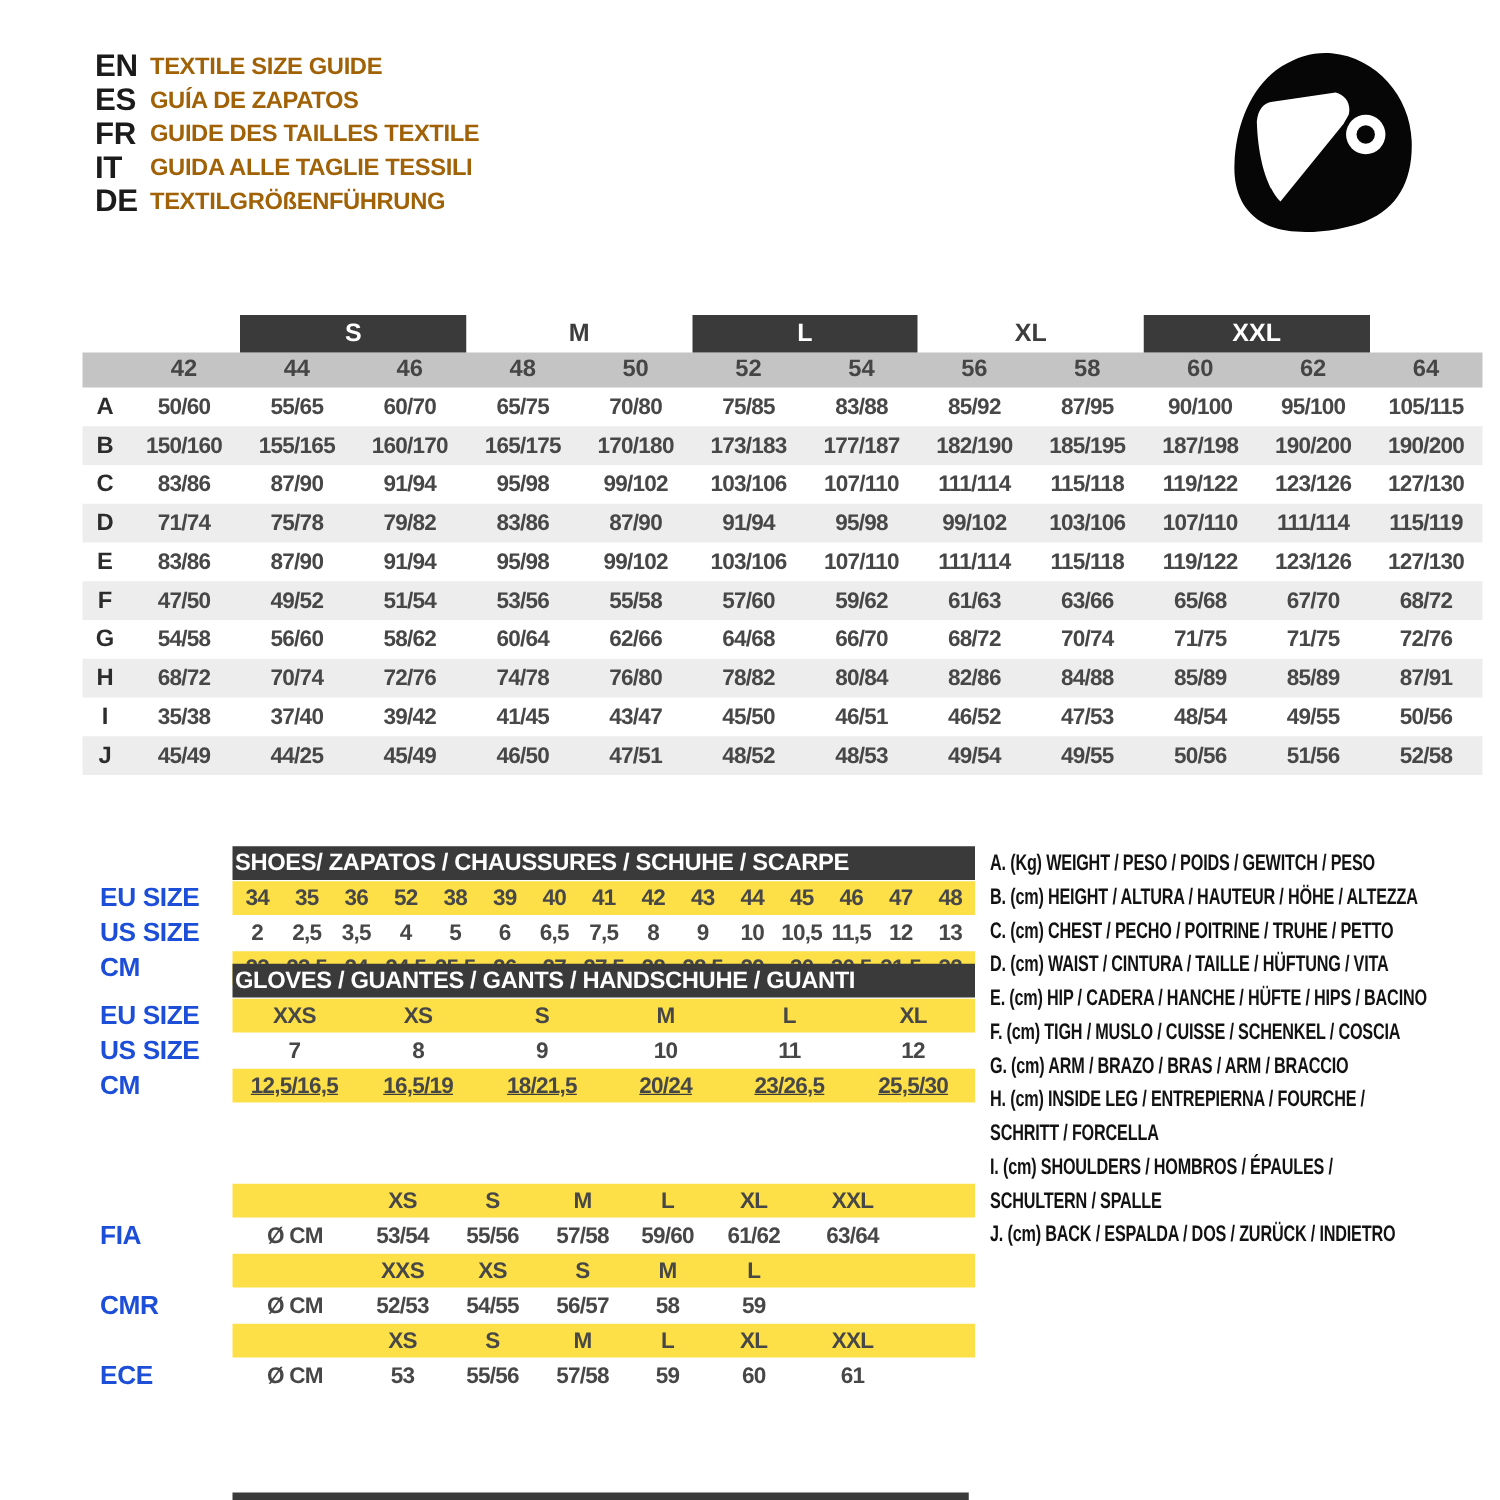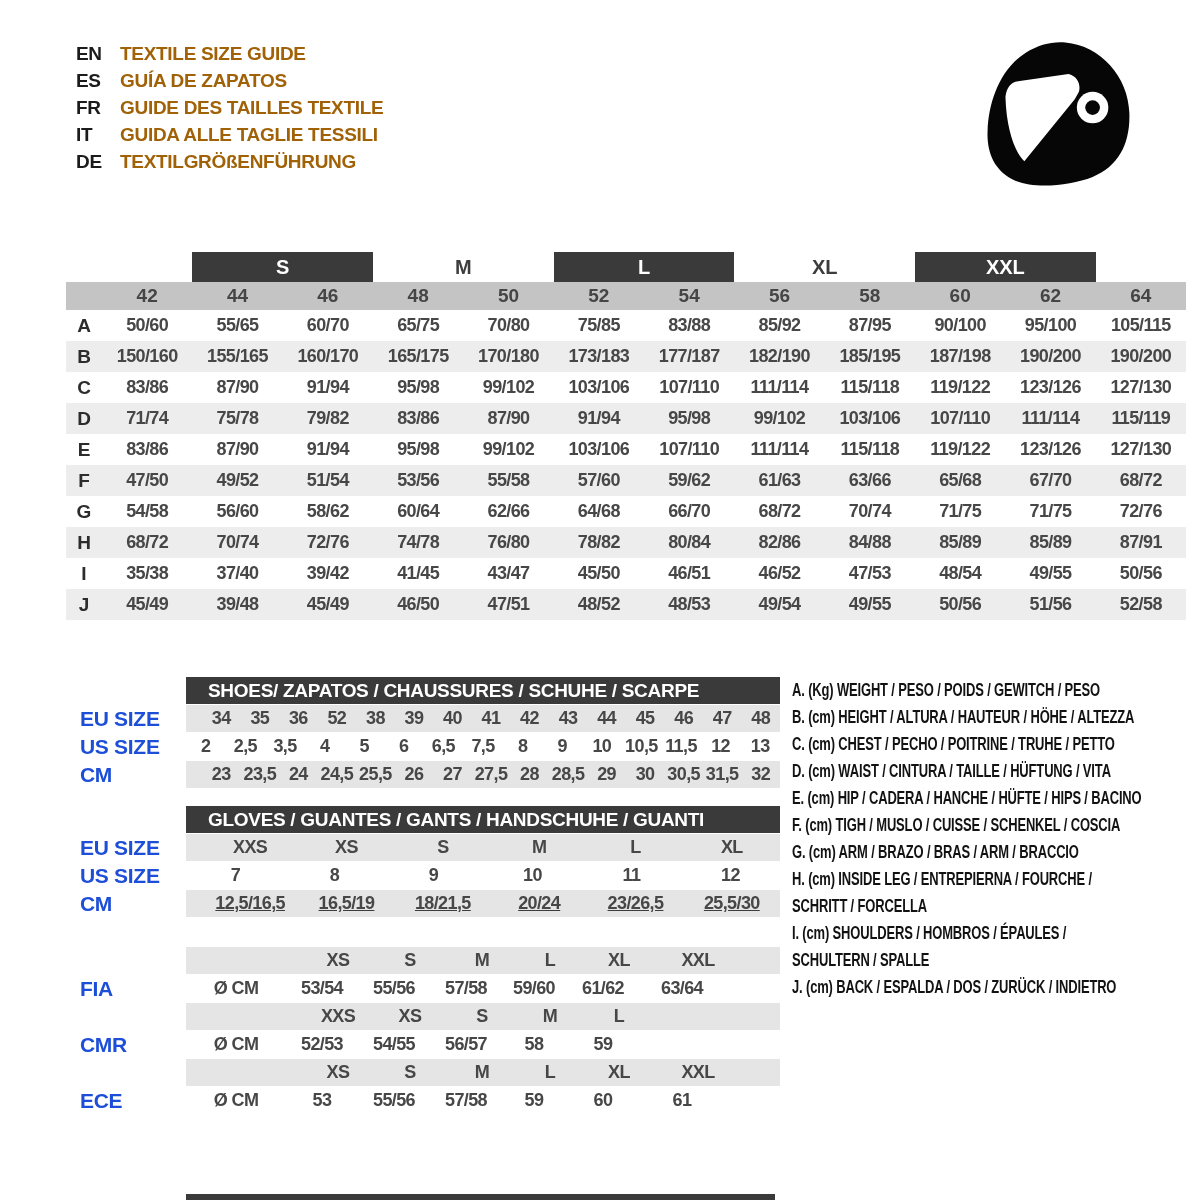--- a/index.html
+++ b/index.html
@@ -2,21 +2,21 @@
 <html><head>
 <meta charset="utf-8">
 <style>
   html,body{margin:0;padding:0;background:#fff;}
   .page{position:relative;width:1200px;height:1200px;background:#ffffff;overflow:hidden;
         font-family:"Liberation Sans",sans-serif;font-weight:bold;color:#3d3d3d;}
 
   
   .lang-block{position:absolute;left:76px;top:40px;}
   .lang-row{display:flex;height:27px;align-items:center;}
-  .lang-code{width:44px;font-size:19px;color:#1b1b1b;letter-spacing:-0.3px;}
+  .lang-code{width:44px;font-size:25px;color:#1b1b1b;letter-spacing:-0.3px;}
   .lang-title{font-size:19px;color:#a16207;letter-spacing:-0.3px;}
 
   
   .helmet-logo{position:absolute;left:975px;top:32px;width:168px;height:168px;}
 
   
   .main-table{position:absolute;left:66px;top:252px;width:1120px;}
   .grid13{display:grid;grid-template-columns:36px repeat(12,1fr);}
   .letters-row{height:30px;}
   .letter-box{display:flex;align-items:center;justify-content:center;font-size:20px;color:#3d3d3d;}
@@ -25,26 +25,26 @@
   .num-cell{text-align:center;font-size:19px;color:#454545;}
   .data-row{height:31px;align-items:center;}
   .data-row.shaded{background:#ededed;}
   .row-letter{text-align:center;font-size:19px;color:#2c2c2c;}
   .data-cell{text-align:center;font-size:18px;letter-spacing:-0.6px;color:#474747;}
 
   
   .section{position:absolute;left:66px;width:714px;}
   .sec-row{display:grid;grid-template-columns:120px 594px;height:27px;margin-bottom:1px;}
   .side-label{display:flex;align-items:center;font-size:21px;color:#1d4ed8;padding-left:14px;letter-spacing:-0.3px;}
-  .title-bar{background:#3a3a3a;color:#ffffff;display:flex;align-items:center;padding-left:22px;
+  .title-bar{background:#3a3a3a;color:#ffffff;display:flex;align-items:center;padding-left:2px;
              font-size:19px;letter-spacing:-0.3px;}
   .band{display:grid;align-items:center;}
-  .band.shaded{background:#e5e5e5;padding-left:16px;}
+  .band.shaded{background:#fde047;}
   .band-cell{text-align:center;font-size:18px;letter-spacing:-0.6px;color:#474747;}
-  .shoes{top:677px;} .gloves{top:806px;} .helmet{top:947px;}
+  .shoes{top:677px;} .gloves{top:771px;} .helmet{top:947px;}
   .helm-grid{grid-template-columns:100px 72px 72px 72px 64px 74px 84px 1fr;}
 
   
   .legend{position:absolute;left:792px;top:677px;width:562px;transform:scaleX(0.72);transform-origin:left top;}
   .legend-item{font-size:18px;line-height:27px;color:#121212;white-space:pre-line;letter-spacing:-0.2px;}
 
   
   .bottom-cut-bar{position:absolute;left:186px;top:1194px;width:589px;height:6px;background:#3a3a3a;}
 </style>
 </head>
@@ -241,21 +241,21 @@
           <div class="data-cell">46/51</div>
           <div class="data-cell">46/52</div>
           <div class="data-cell">47/53</div>
           <div class="data-cell">48/54</div>
           <div class="data-cell">49/55</div>
           <div class="data-cell">50/56</div>
         </div>
         <div class="grid13 data-row shaded">
           <div class="row-letter">J</div>
           <div class="data-cell">45/49</div>
-          <div class="data-cell">39/48</div>
+          <div class="data-cell">44/25</div>
           <div class="data-cell">45/49</div>
           <div class="data-cell">46/50</div>
           <div class="data-cell">47/51</div>
           <div class="data-cell">48/52</div>
           <div class="data-cell">48/53</div>
           <div class="data-cell">49/54</div>
           <div class="data-cell">49/55</div>
           <div class="data-cell">50/56</div>
           <div class="data-cell">51/56</div>
           <div class="data-cell">52/58</div>

